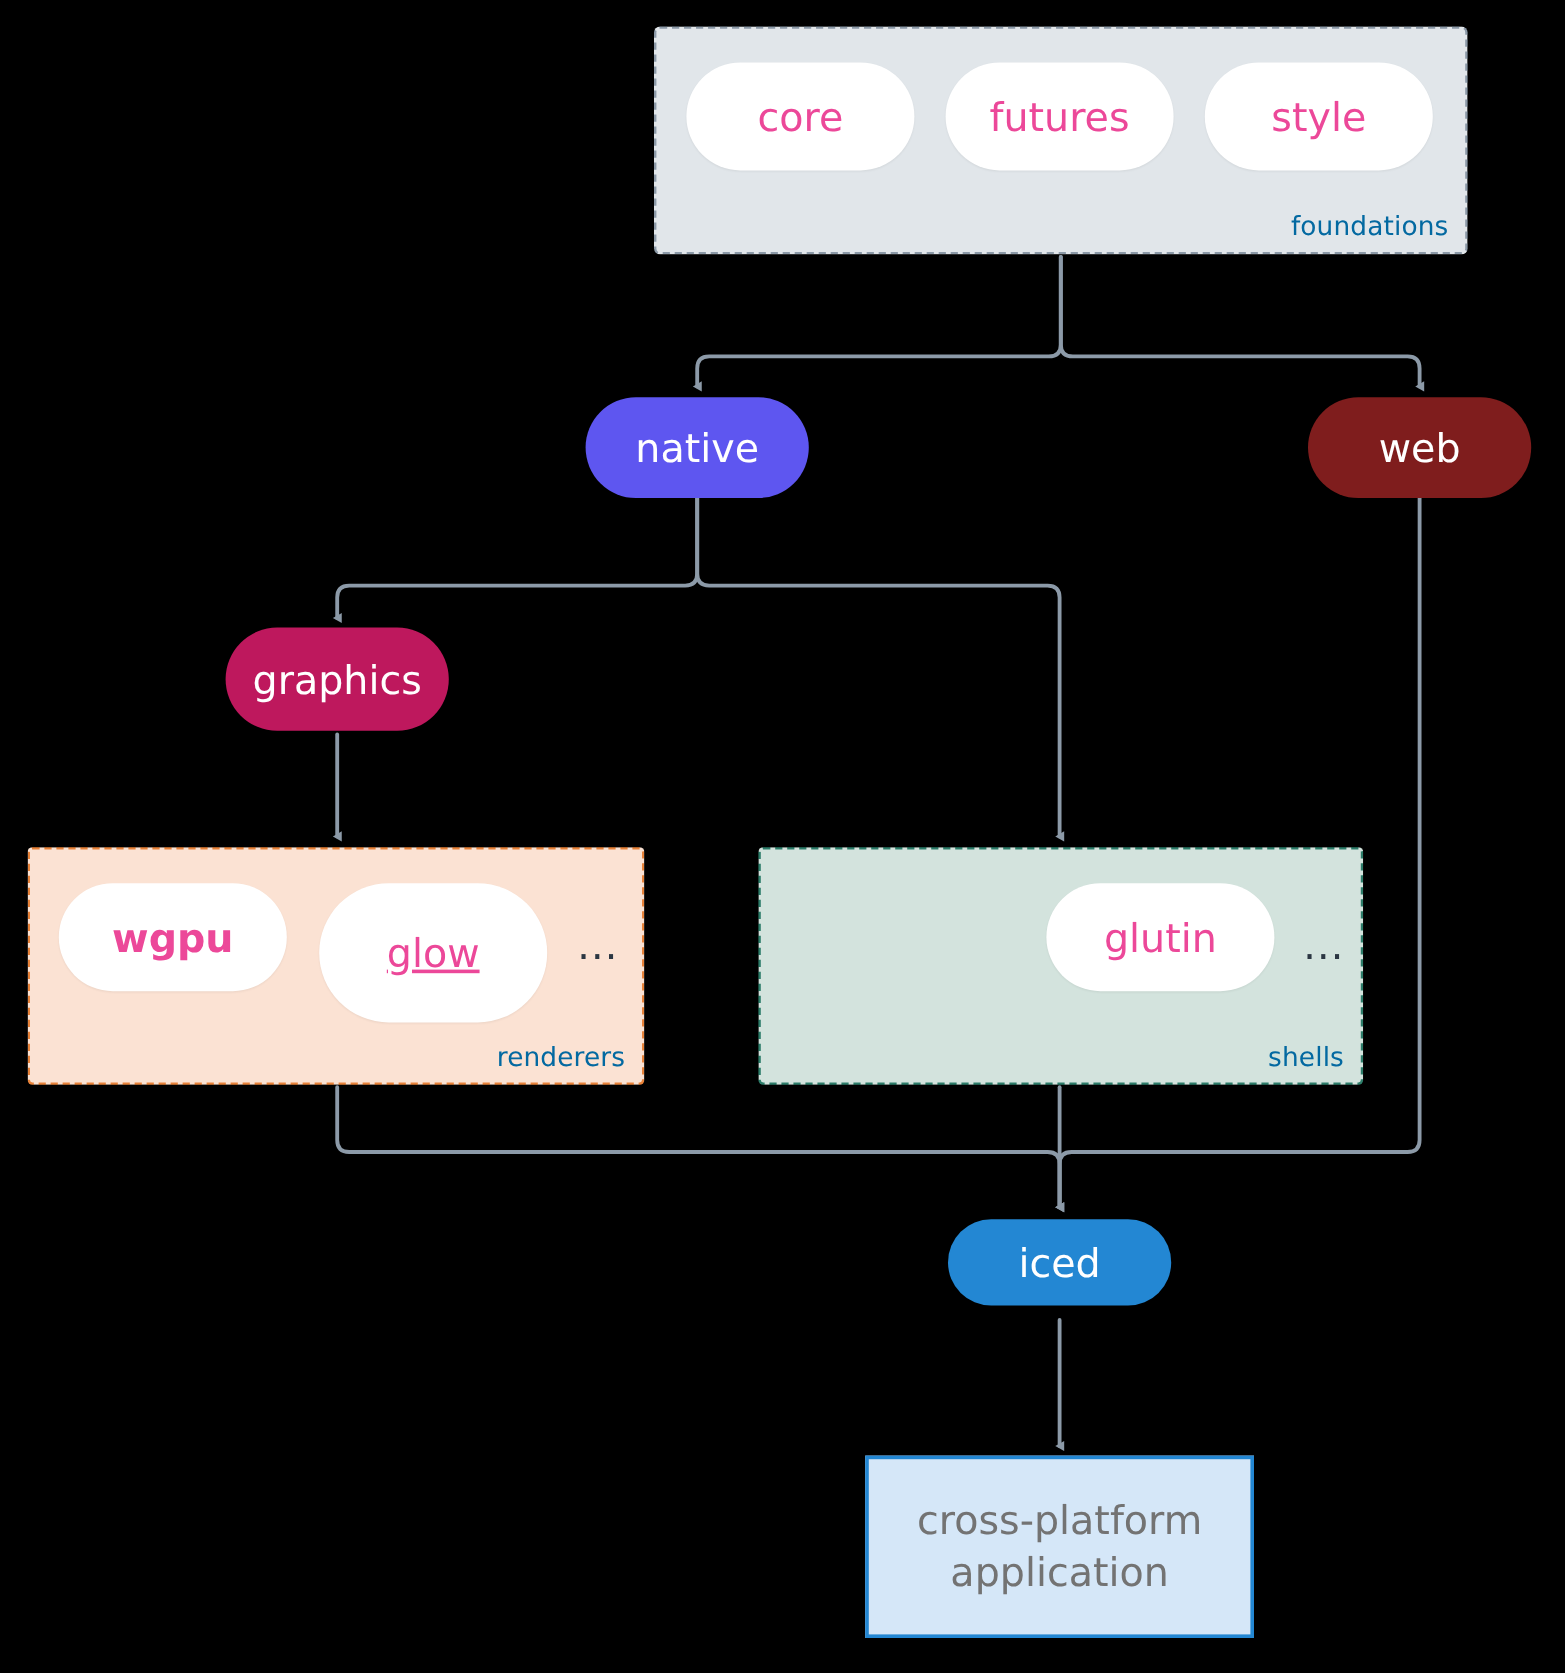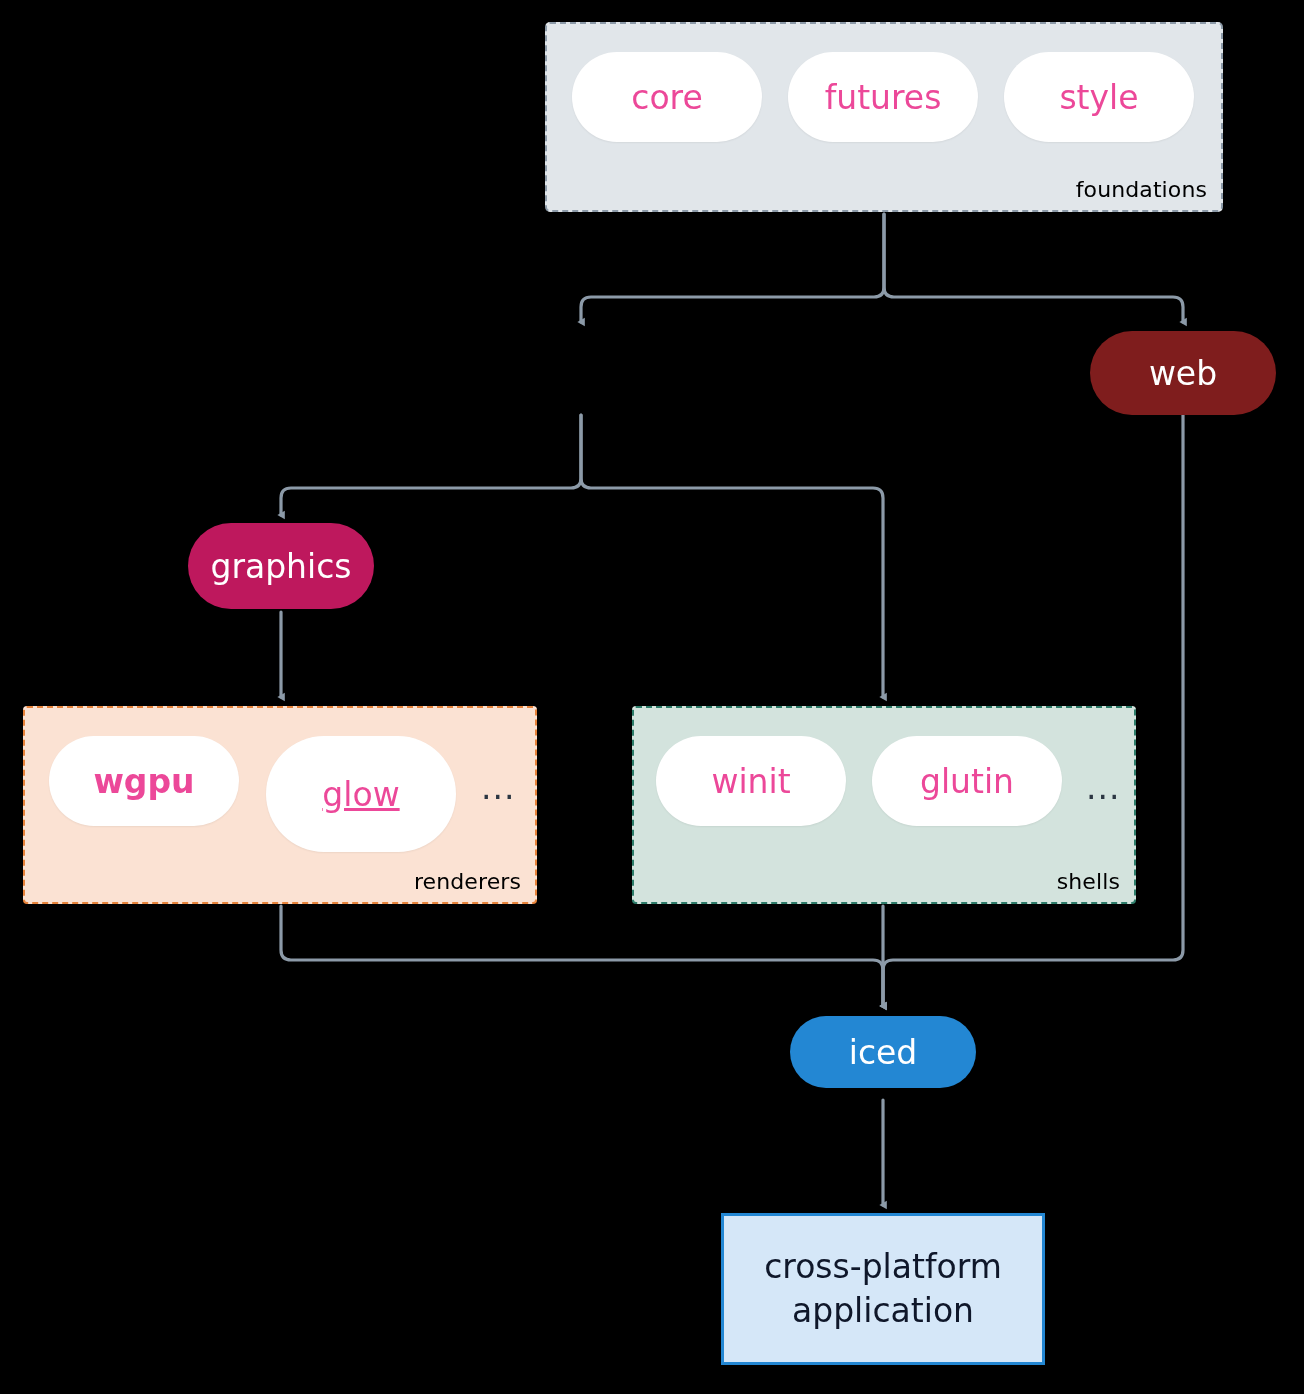--- a/index.html
+++ b/index.html
@@ -30,21 +30,21 @@
   
   .cluster {
     position: absolute;
     box-sizing: border-box;
   }
   .cluster-label {
     position: absolute;
     right: 14px;
     bottom: 8px;
     font-size: 22px;
-    color: #000000;
+    color: #0369a1;
     letter-spacing: 0.1px;
     white-space: nowrap;
   }
   .cluster-foundations {
     left: 545px;
     top: 22px;
     width: 678px;
     height: 190px;
     background: #e1e6ea;
     border: 2px dashed #8c9aa8;
@@ -105,21 +105,21 @@
   
   .rect-node {
     position: absolute;
     box-sizing: border-box;
     display: flex;
     flex-direction: column;
     align-items: center;
     justify-content: center;
     background: #d5e7f8;
     border: 3px solid #2387d3;
-    color: #0f172a;
+    color: #737373;
     font-size: 33px;
     line-height: 1.32;
     text-align: center;
   }
 </style>
 </head>
 <body>
 
 <div id="canvas">
 
@@ -157,20 +157,23 @@
   <div class="pill pill-white" style="left:572px; top:52px; width:190px; height:90px;">
     <span>core</span>
   </div>
   <div class="pill pill-white" style="left:788px; top:52px; width:190px; height:90px;">
     <span>futures</span>
   </div>
   <div class="pill pill-white" style="left:1004px; top:52px; width:190px; height:90px;">
     <span>style</span>
   </div>
 
+  <div class="pill pill-node node-native" style="left:488px; top:331px; width:186px; height:84px;">
+    <span>native</span>
+  </div>
 
   <div class="pill pill-node node-web" style="left:1090px; top:331px; width:186px; height:84px;">
     <span>web</span>
   </div>
 
   <div class="pill pill-node node-graphics" style="left:188px; top:523px; width:186px; height:86px;">
     <span>graphics</span>
   </div>
 
   <div class="cluster cluster-renderers">
@@ -179,23 +182,20 @@
   <div class="pill pill-white" style="left:49px; top:736px; width:190px; height:90px;font-weight:bold;">
     <span>wgpu</span>
   </div>
   <div class="pill pill-white" style="left:266px; top:736px; width:190px; height:116px;text-decoration:underline;">
     <span>glow</span>
   </div>
   <span class="ellipsis" style="left:481px; top:768px;">...</span>
 
   <div class="cluster cluster-shells">
     <span class="cluster-label">shells</span>
-  </div>
-  <div class="pill pill-white" style="left:656px; top:736px; width:190px; height:90px;">
-    <span>winit</span>
   </div>
   <div class="pill pill-white" style="left:872px; top:736px; width:190px; height:90px;">
     <span>glutin</span>
   </div>
   <span class="ellipsis" style="left:1086px; top:768px;">...</span>
 
   <div class="pill pill-node node-iced" style="left:790px; top:1016px; width:186px; height:72px;">
     <span>iced</span>
   </div>
 

